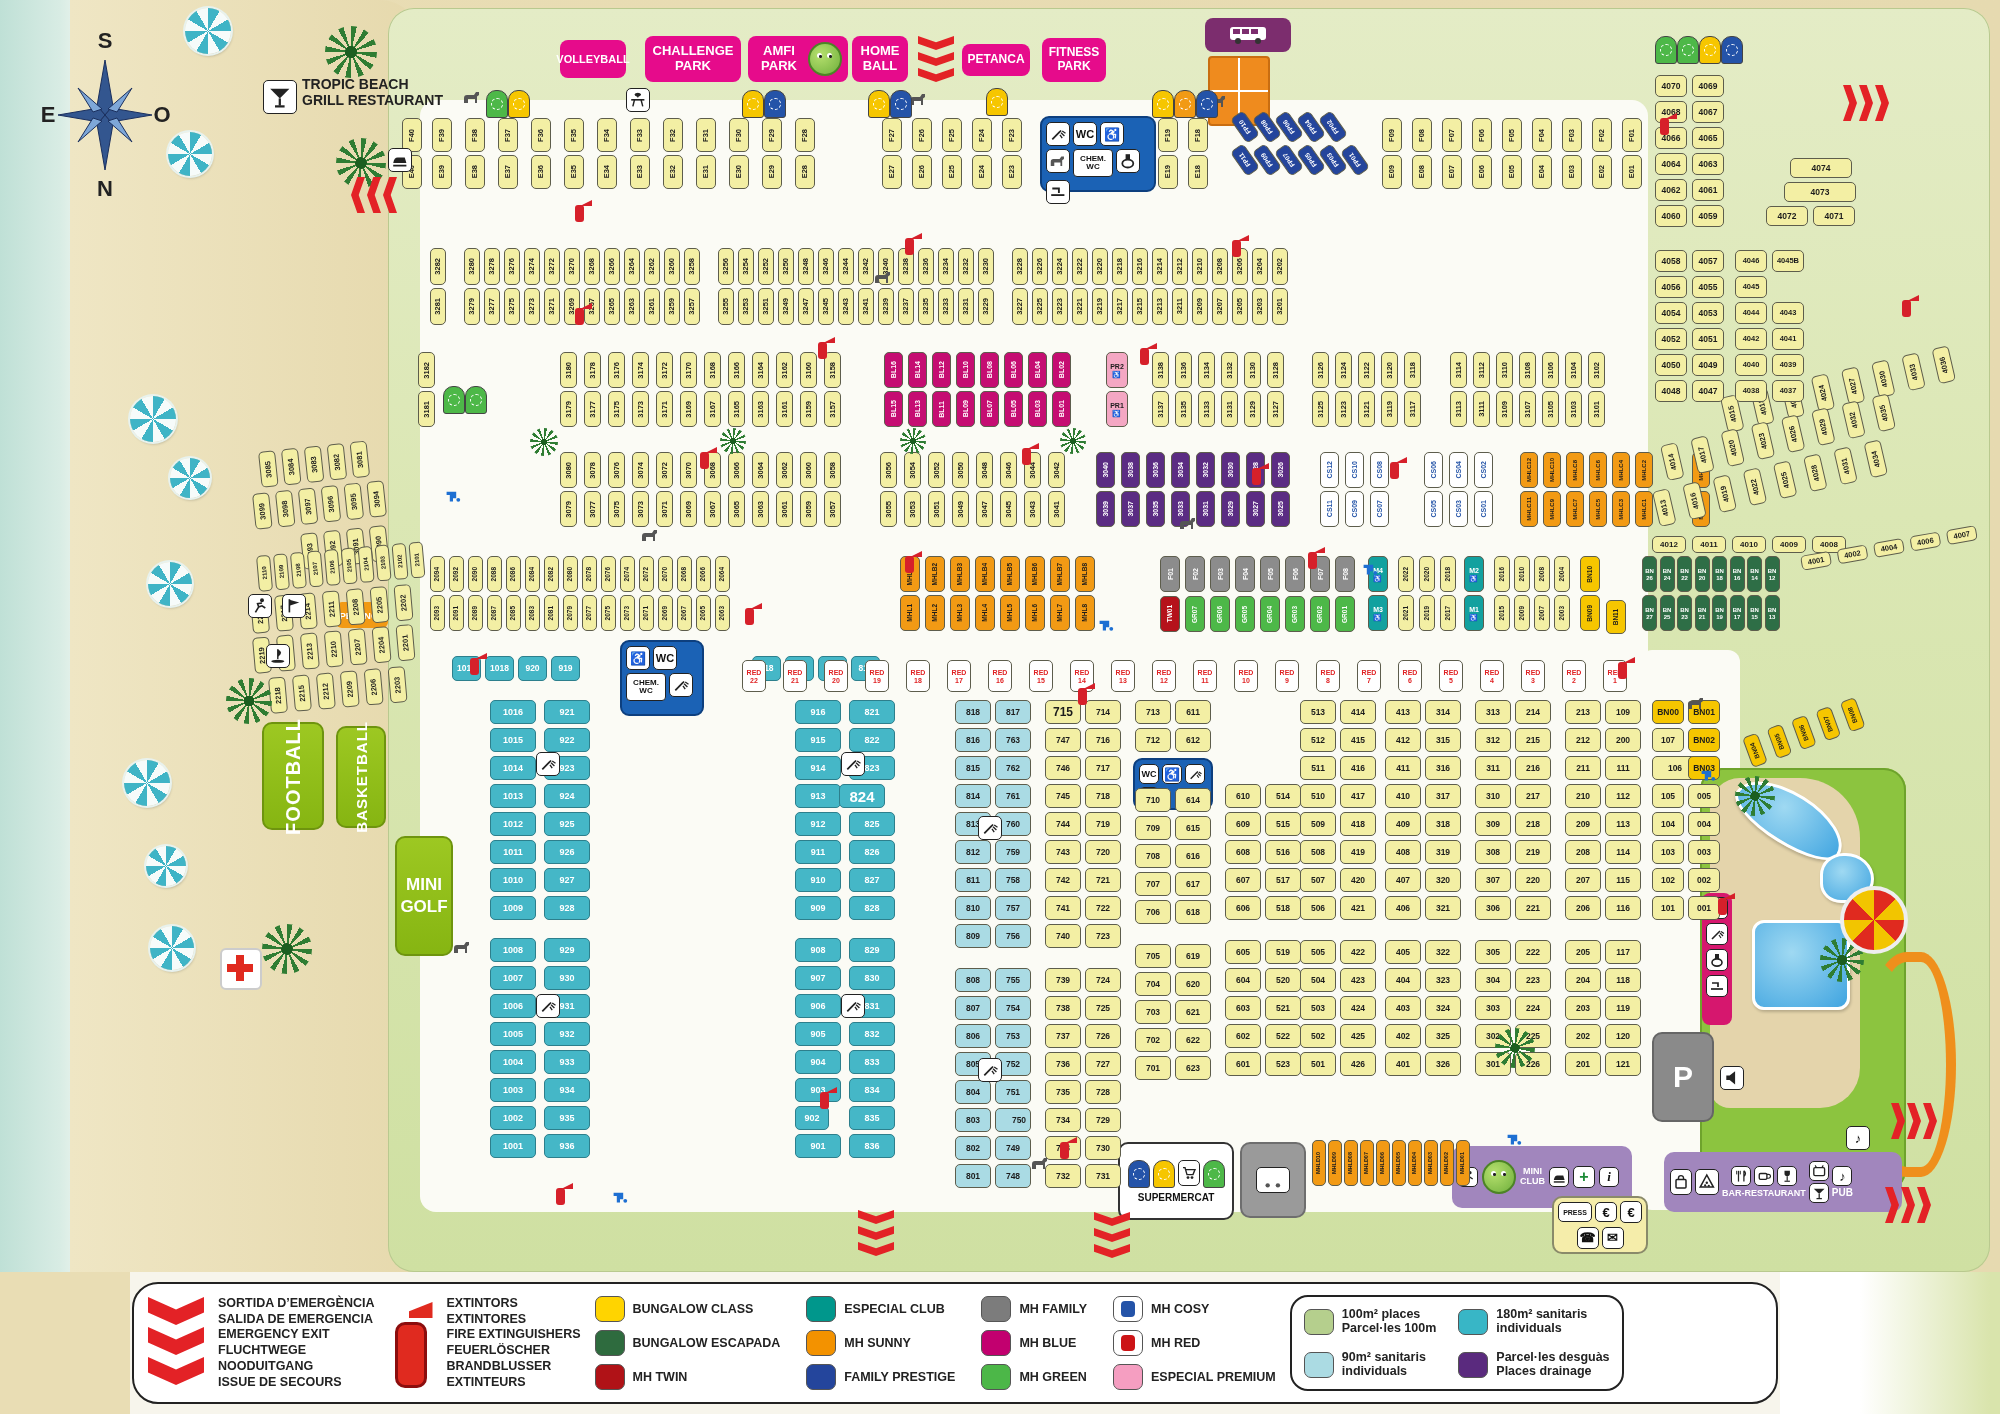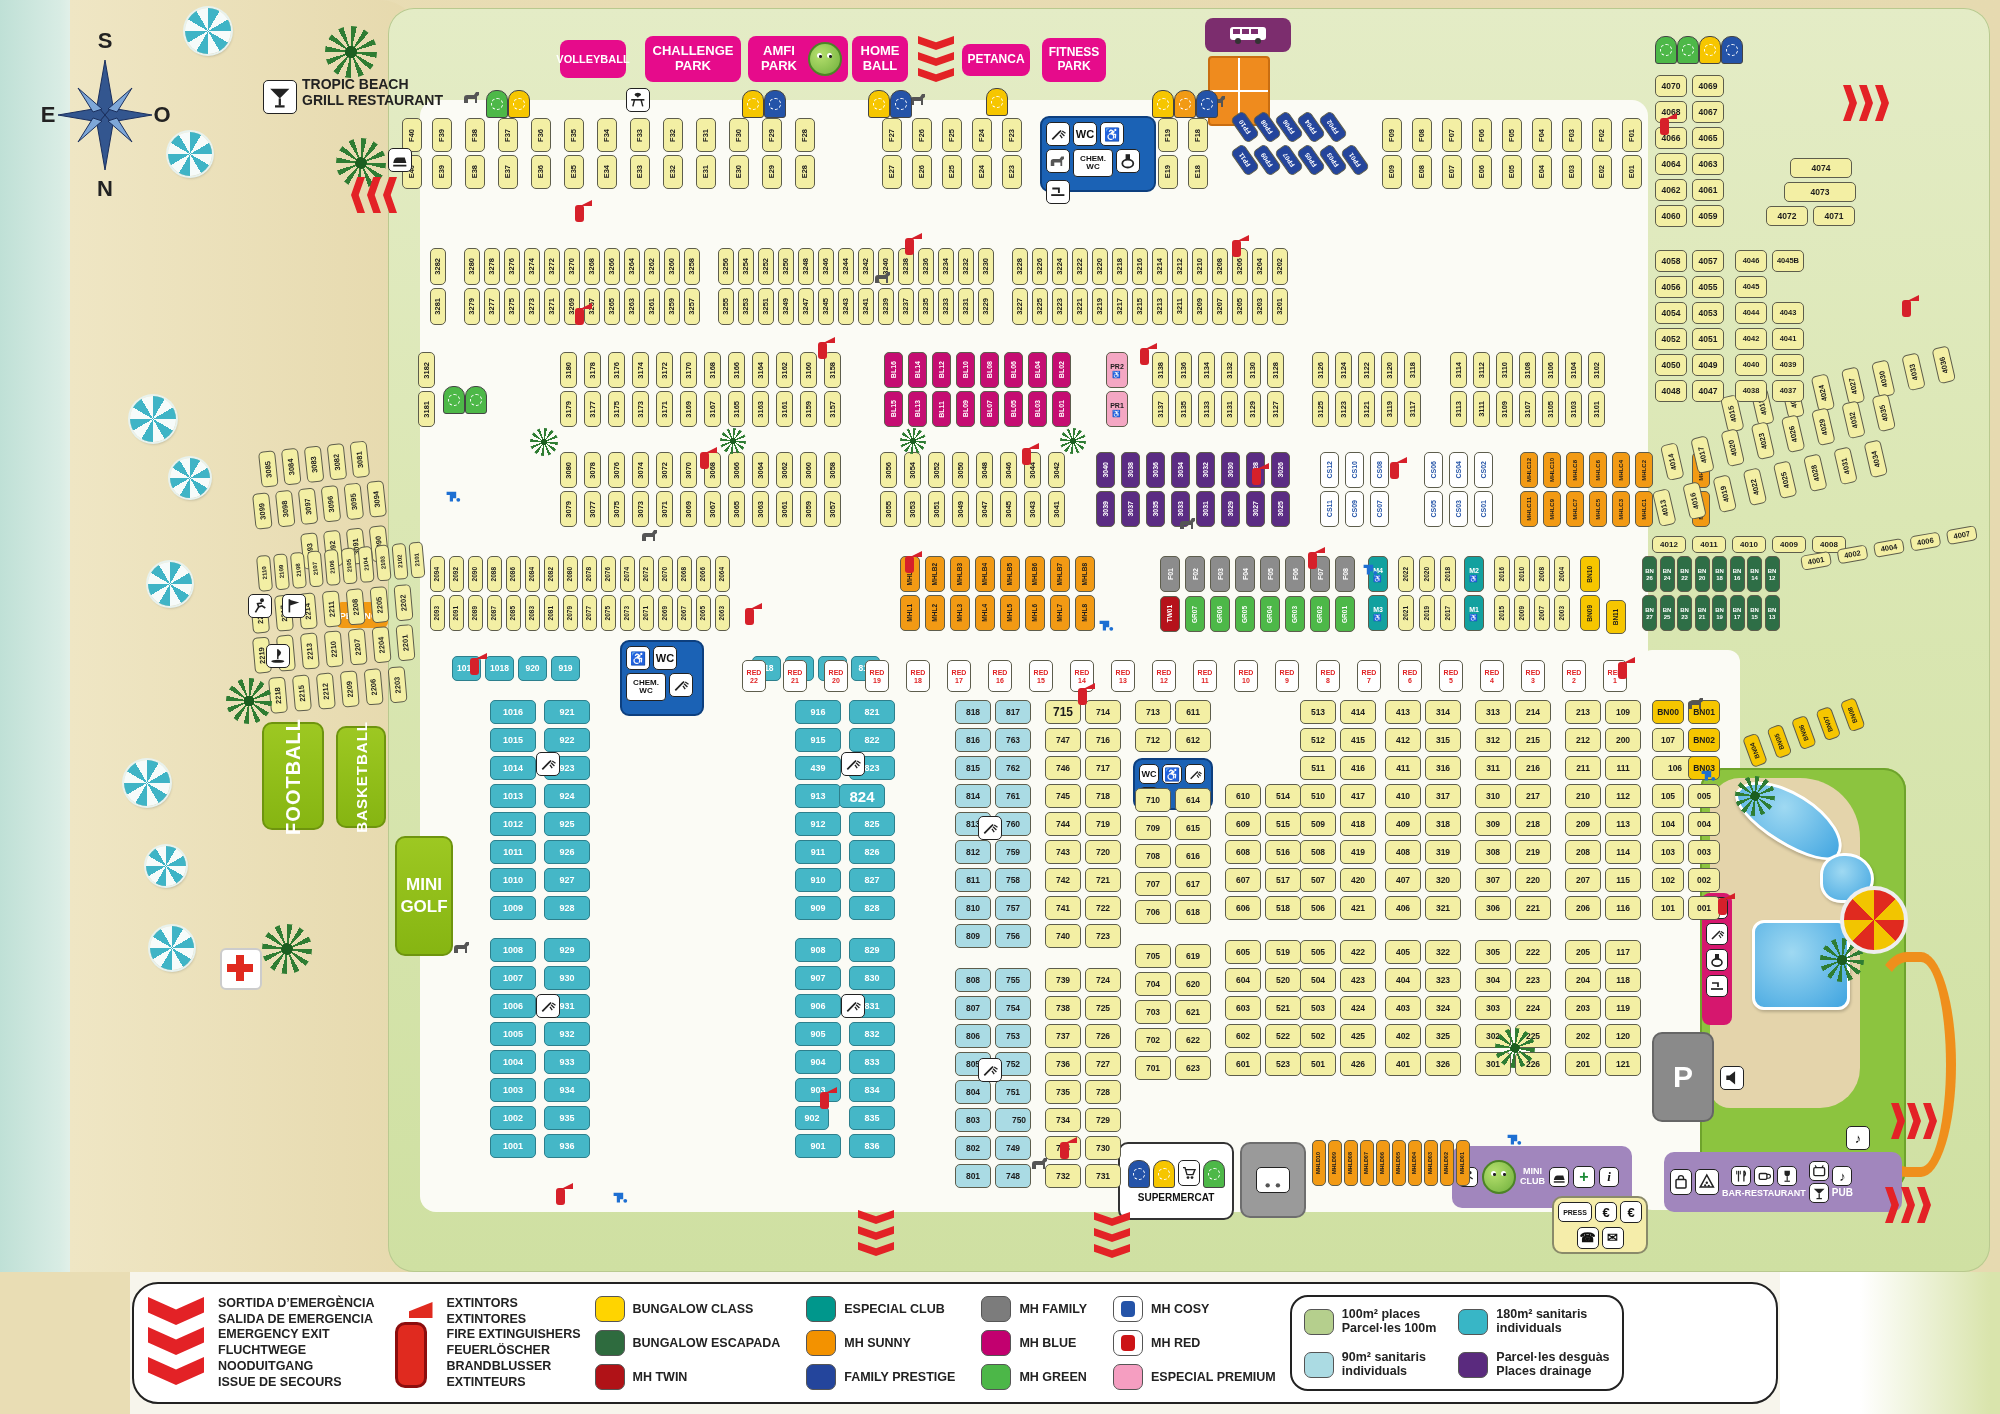--- a/index.html
+++ b/index.html
@@ -2335,21 +2335,21 @@
         <div class="chip c-tb" style="left: 54px; top: 0px; width: 46px; height: 24px; font-size: 9px;">
           <span>821</span>
         </div>
         <div class="chip c-tb" style="left: 0px; top: 28px; width: 46px; height: 24px; font-size: 9px;">
           <span>915</span>
         </div>
         <div class="chip c-tb" style="left: 54px; top: 28px; width: 46px; height: 24px; font-size: 9px;">
           <span>822</span>
         </div>
         <div class="chip c-tb" style="left: 0px; top: 56px; width: 46px; height: 24px; font-size: 9px;">
-          <span>439</span>
+          <span>914</span>
         </div>
         <div class="chip c-tb" style="left: 54px; top: 56px; width: 46px; height: 24px; font-size: 9px;">
           <span>823</span>
         </div>
         <div class="chip c-tb" style="left: 0px; top: 84px; width: 46px; height: 24px; font-size: 9px;">
           <span>913</span>
         </div>
         <div class="chip c-tb" style="left: 44px; top: 84px; width: 46px; height: 24px; font-size: 15px;">
           <span>824</span>
         </div>

